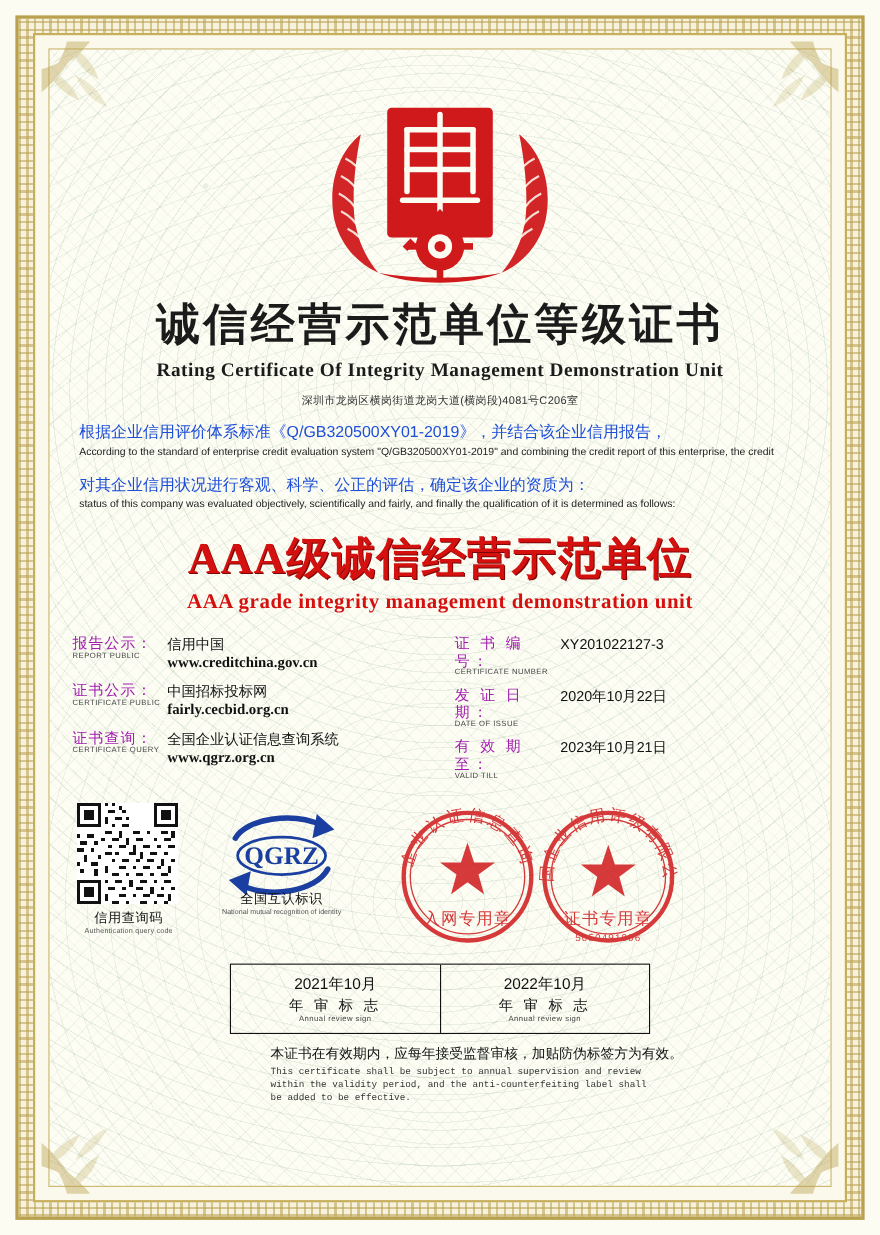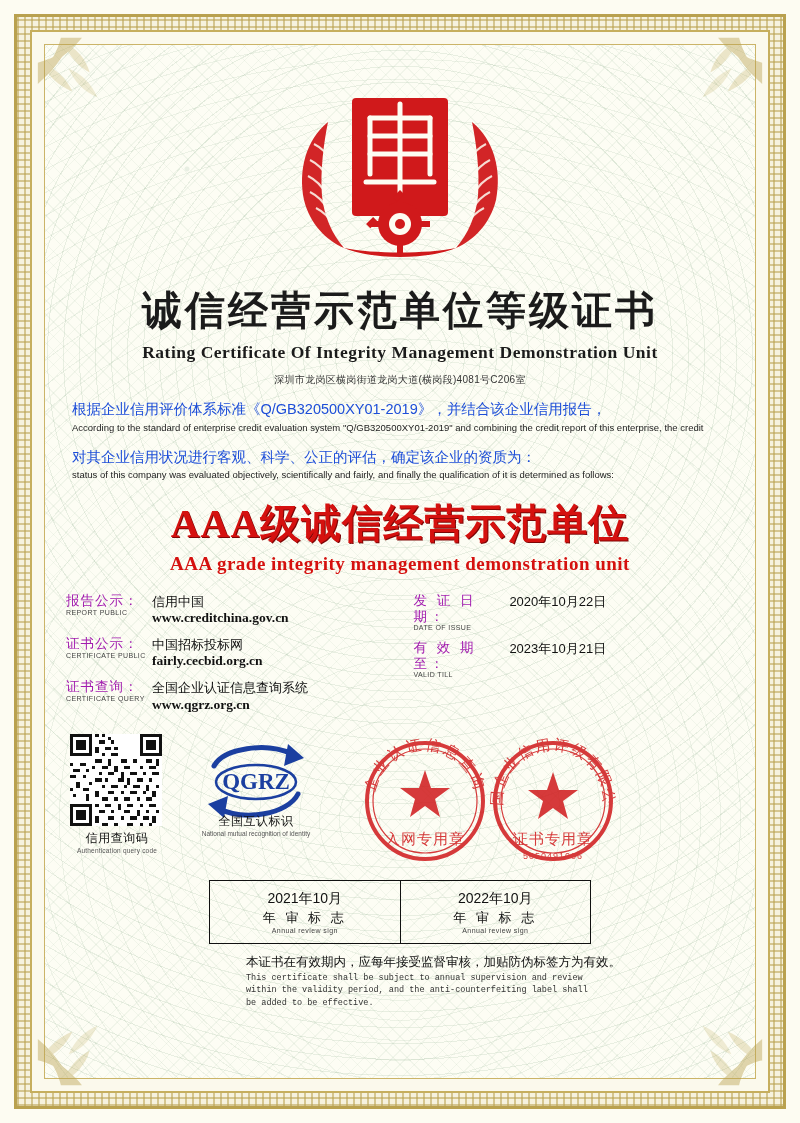--- a/index.html
+++ b/index.html
@@ -60,21 +60,21 @@
   }
   
   .emblem{margin:20px auto 0;width:260px;height:185px;position:relative;}
   
   .title-cn{
     font-family:"Liberation Serif", serif;
     font-weight:bold;
     font-size:40px;
     letter-spacing:3px;
     color:#1b1b1b;
-    margin-top:24px;
+    margin-top:8px;
   }
   .title-en{
     font-family:"Liberation Serif", serif;
     font-weight:bold;
     font-size:17.5px;
     letter-spacing:.5px;
     color:#1b1b1b;
     margin-top:4px;
   }
   .company{
@@ -324,20 +324,27 @@
           <div class="val">
             <span>全国企业认证信息查询系统</span>
             <span class="l2 val-url">www.qgrz.org.cn</span>
           </div>
         </div>
 
       </div>
 
       <div class="info-col right">
 
+        <div class="info-row">
+          <div class="lbl">
+            <span class="cn">证 书 编 号：</span>
+            <span class="en">CERTIFICATE NUMBER</span>
+          </div>
+          <div class="val">XY201022127-3</div>
+        </div>
 
         <div class="info-row">
           <div class="lbl">
             <span class="cn">发 证 日 期：</span>
             <span class="en">DATE OF ISSUE</span>
           </div>
           <div class="val">2020年10月22日</div>
         </div>
 
         <div class="info-row">

